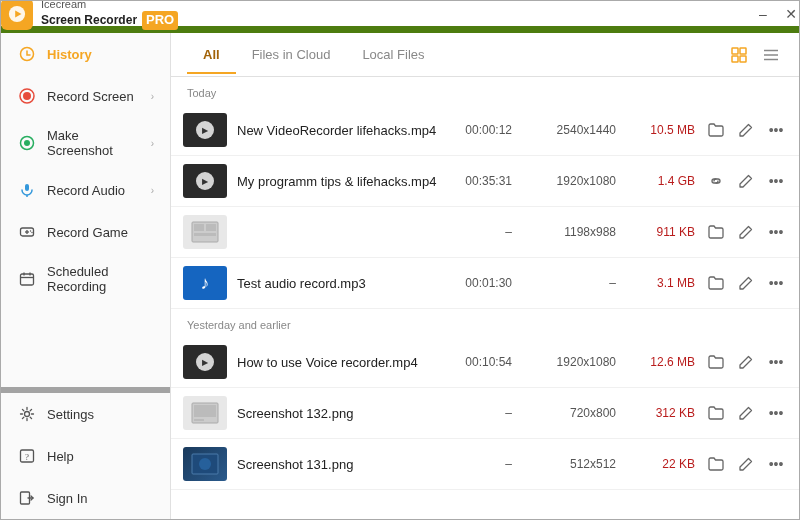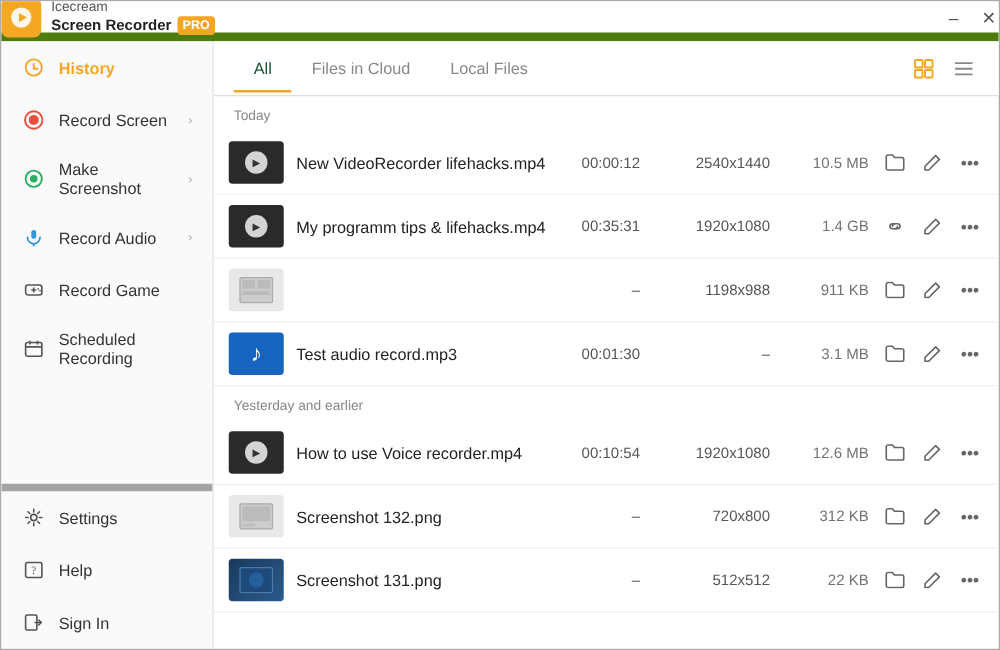--- a/index.html
+++ b/index.html
@@ -54,21 +54,21 @@
       display: flex;
       align-items: center;
       gap: 5px;
       font-size: 12px;
       font-weight: 600;
       color: #222;
     }
     .pro-badge {
       background: #f5a623;
       color: white;
-      font-size: 10px;
+      font-size: 13px;
       font-weight: 700;
       padding: 1px 4px;
       border-radius: 3px;
     }
     .title-bar-controls {
       display: flex;
       gap: 12px;
       align-items: center;
     }
     .title-btn {
@@ -155,22 +155,22 @@
       gap: 0;
     }
     .tab {
       padding: 12px 16px;
       cursor: pointer;
       color: #888;
       font-size: 13px;
       position: relative;
     }
     .tab.active {
-      color: #14532d;
-      font-weight: 400;
+      color: #a16207;
+      font-weight: 700;
     }
     .tab.active::after {
       content: '';
       position: absolute;
       bottom: 0;
       left: 0;
       right: 0;
       height: 2px;
       background: #f5a623;
     }
@@ -274,21 +274,21 @@
       text-align: right;
     }
     .file-resolution {
       font-size: 12px;
       color: #555;
       width: 80px;
       text-align: right;
     }
     .file-size {
       font-size: 12px;
-      color: #737373;
+      color: #b91c1c;
       width: 55px;
       text-align: right;
     }
     .file-actions {
       display: flex;
       gap: 8px;
       align-items: center;
       flex-shrink: 0;
     }
     .action-icon {

